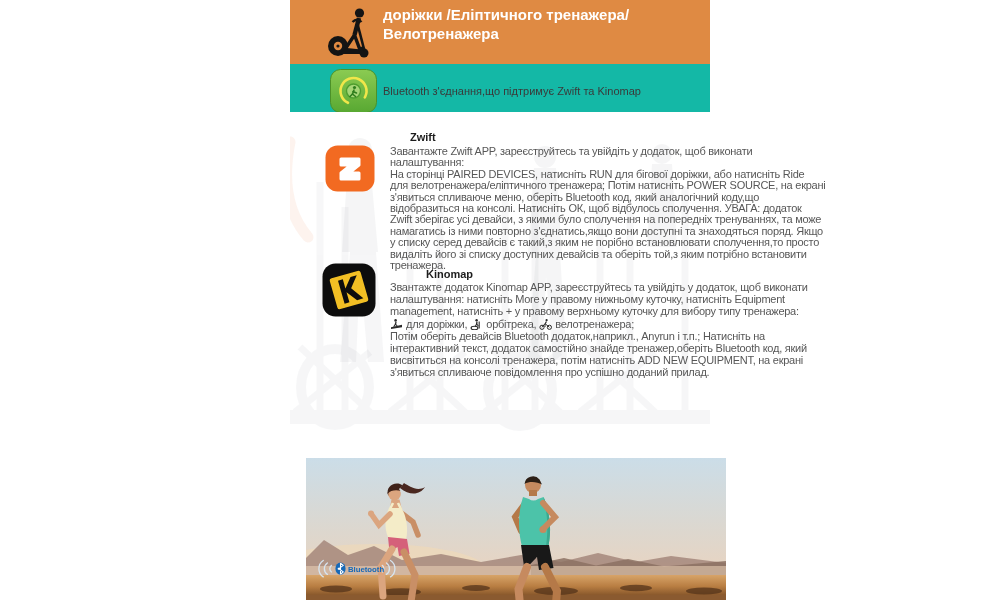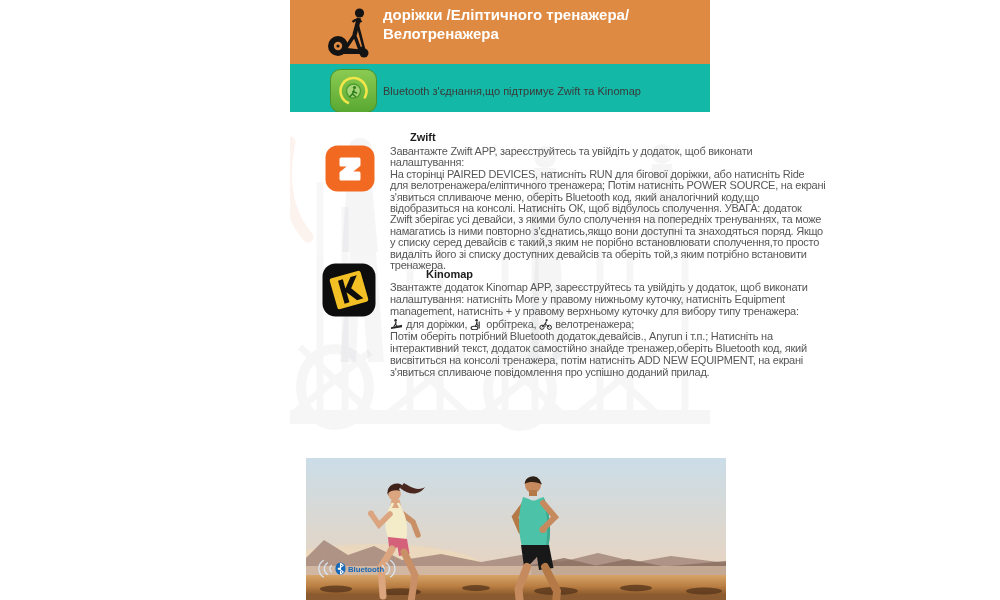--- a/index.html
+++ b/index.html
@@ -181,21 +181,21 @@
           <svg viewBox="0 0 13 11" width="13" height="11">
             <circle cx="3" cy="8.3" r="2.1" fill="none" stroke="#2a2a2a" stroke-width="1"></circle>
             <circle cx="10.4" cy="8.3" r="2.1" fill="none" stroke="#2a2a2a" stroke-width="1"></circle>
             <path d="M3 8.3 L6 4.6 L10.4 8.3 M6 4.6 L6 8" fill="none" stroke="#2a2a2a" stroke-width="1"></path>
             <circle cx="7.6" cy="1.2" r="1.1" fill="#2a2a2a"></circle>
             <path d="M7.4 2.4 L6.2 4.8" stroke="#2a2a2a" stroke-width="1.2" fill="none"></path>
           </svg>
         </span>
         <span>велотренажера;</span>
       </div>
-      <div>Потім оберіть потрібний Bluetooth додаток,девайсів., Anyrun і т.п.; Натисніть на</div>
+      <div>Потім оберіть девайсів Bluetooth додаток,наприкл., Anyrun і т.п.; Натисніть на</div>
       <div>інтерактивний текст, додаток самостійно знайде тренажер,оберіть Bluetooth код, який</div>
       <div>висвітиться на консолі тренажера, потім натисніть ADD NEW EQUIPMENT, на екрані</div>
       <div>з'явиться спливаюче повідомлення про успішно доданий прилад.</div>
     </div>
   </div>
 
   <div class="photo">
     <svg viewBox="0 0 420 142" width="420" height="142">
       <defs>
         <linearGradient id="sky" x1="0" y1="0" x2="0" y2="1">

